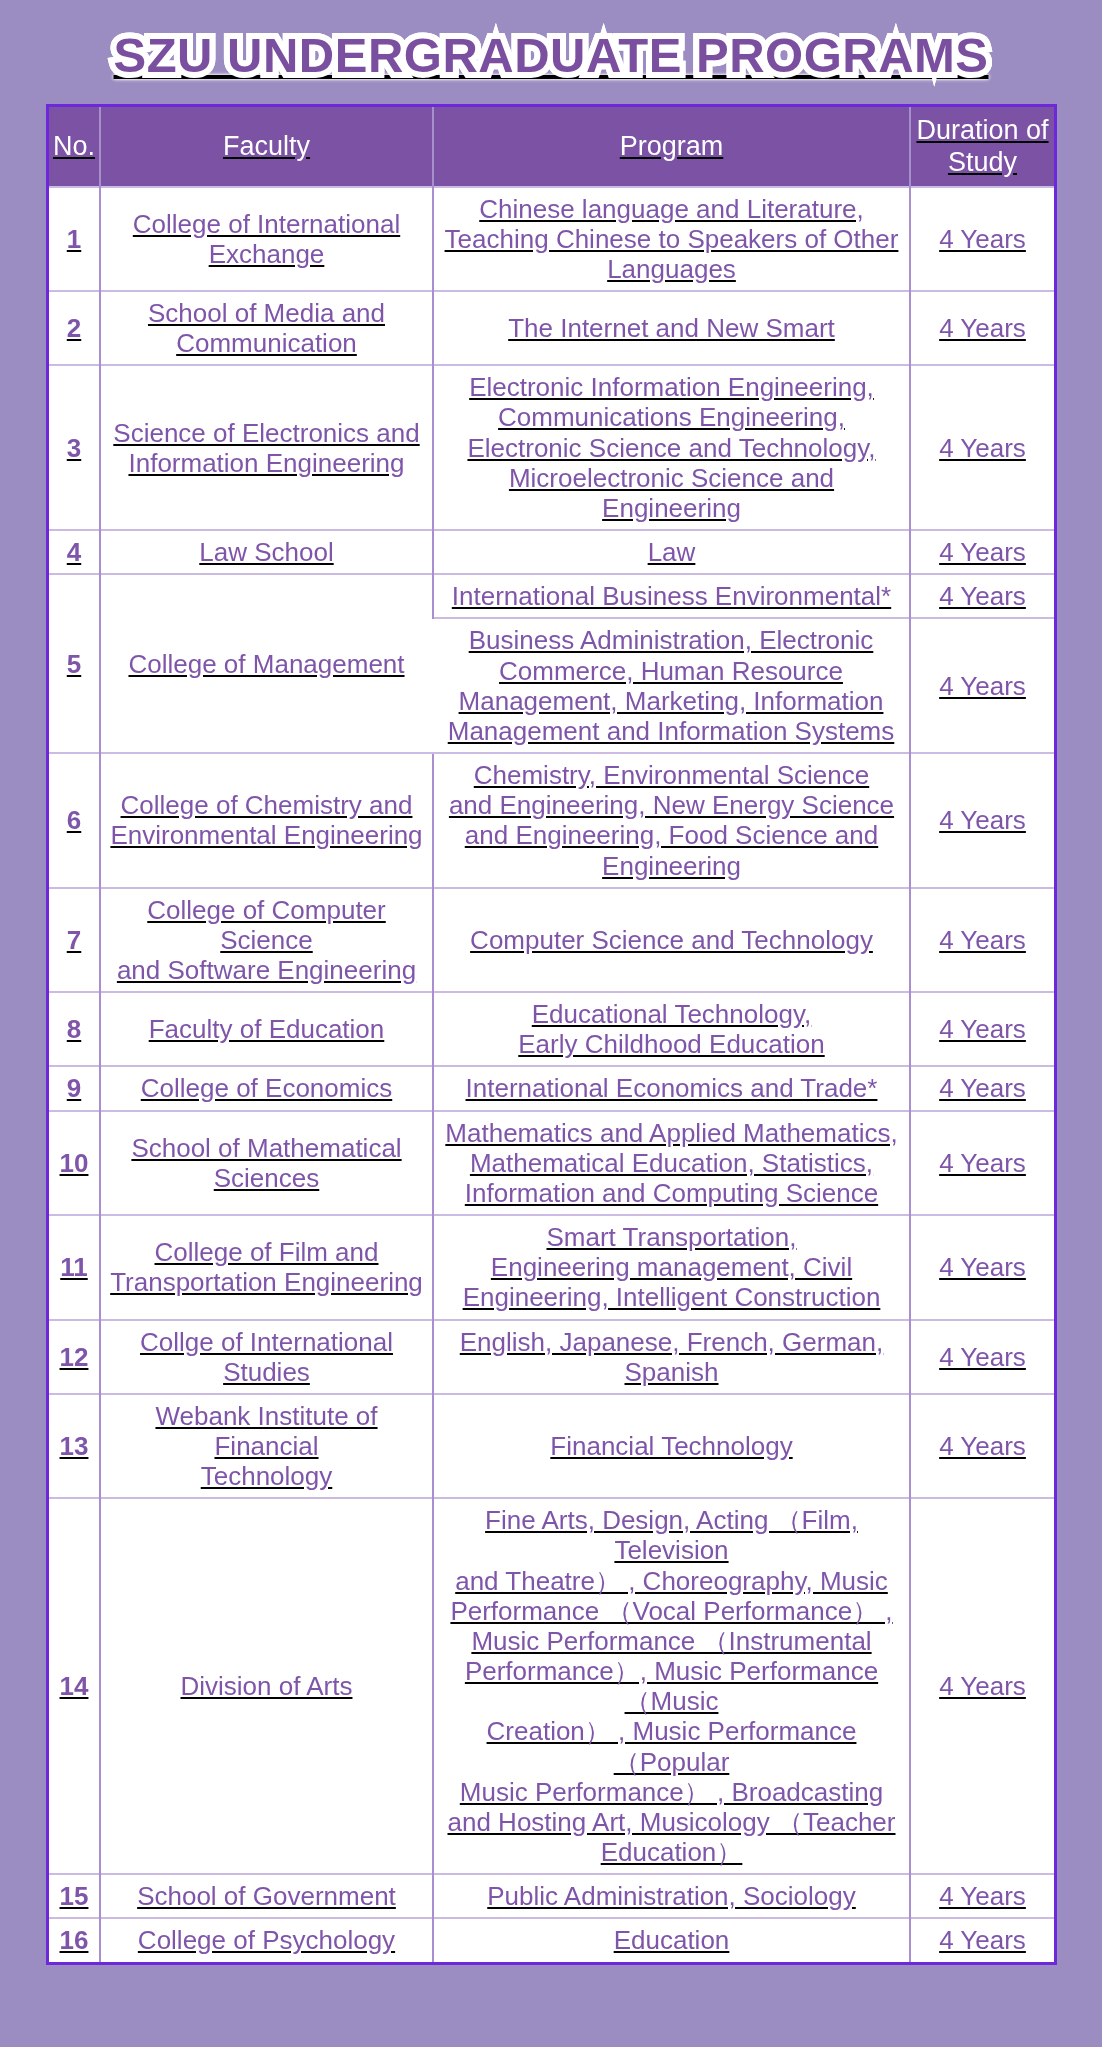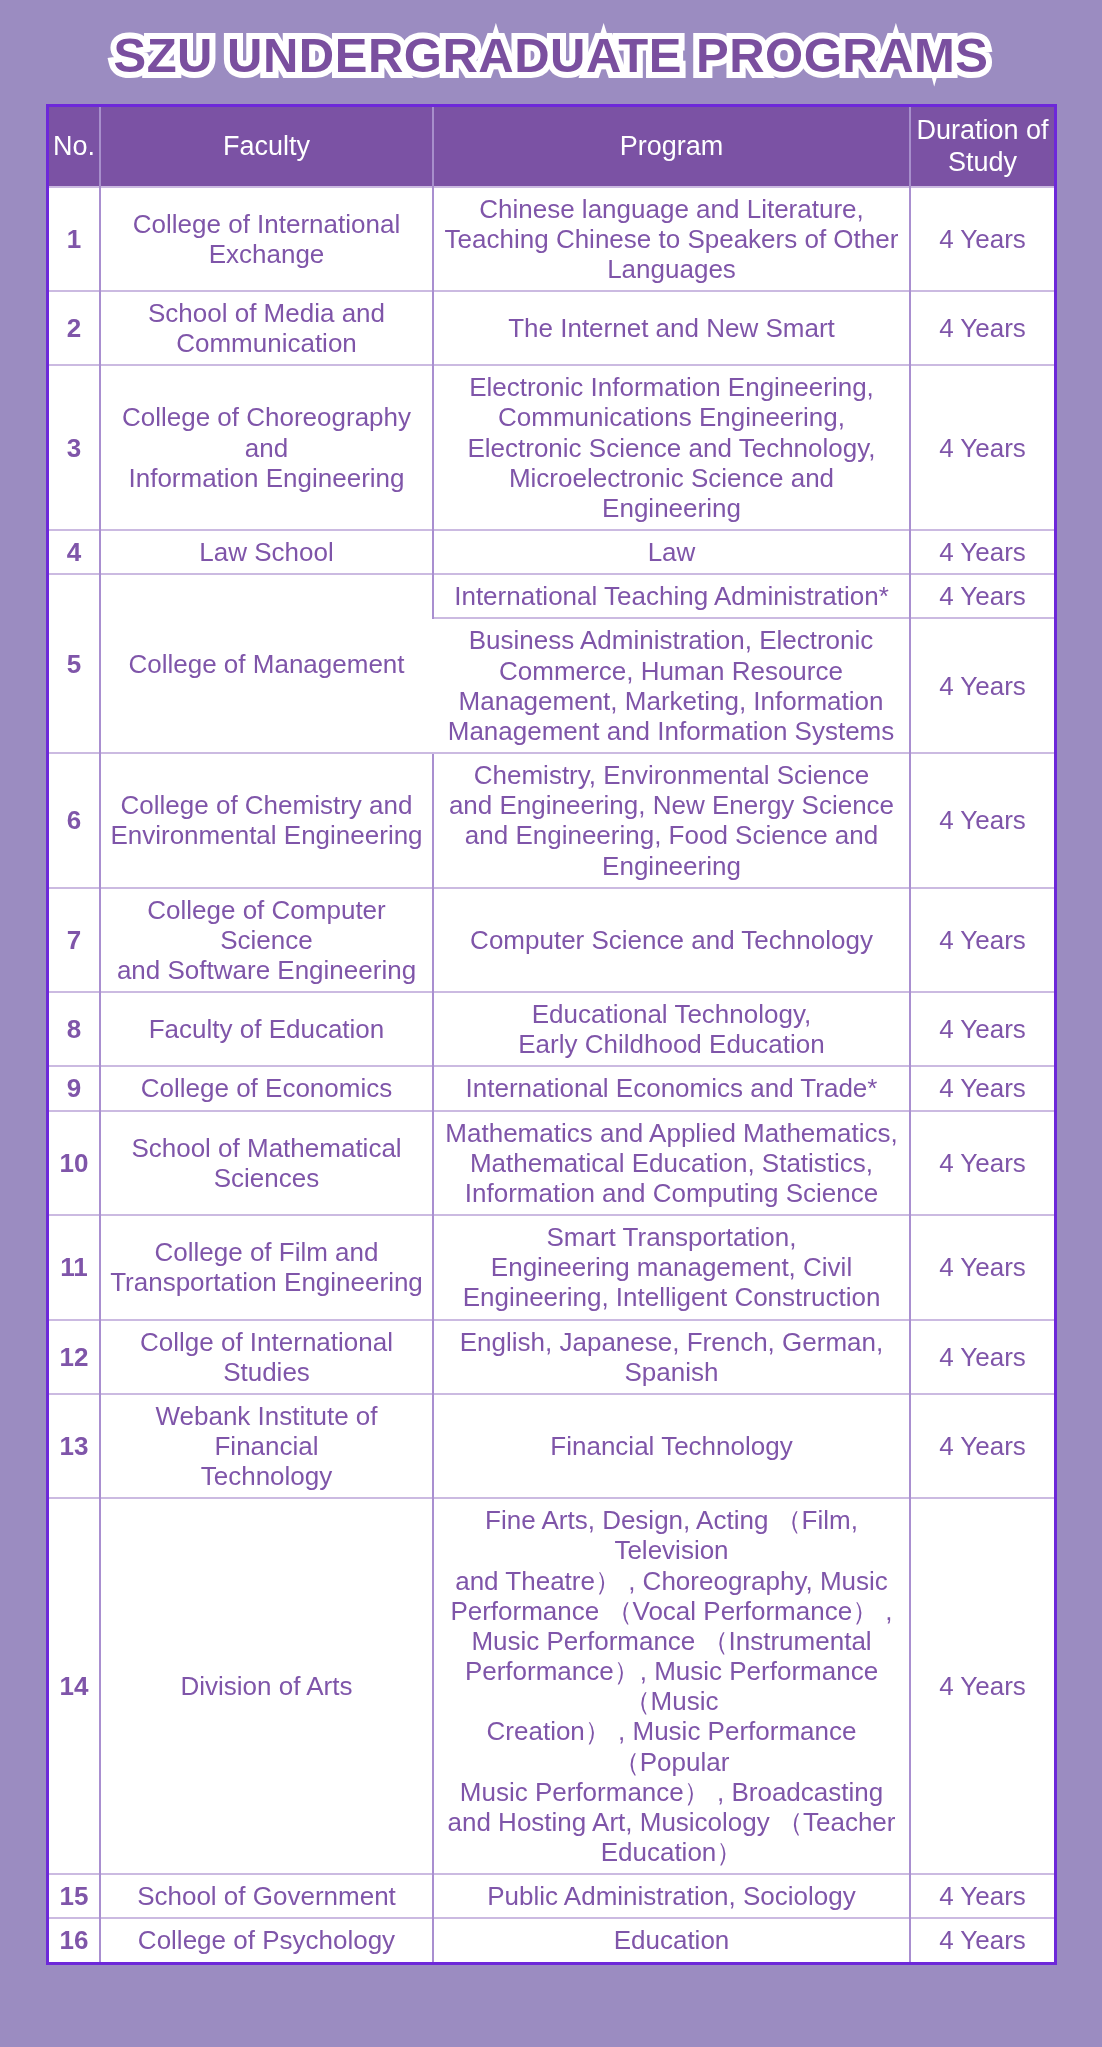--- a/index.html
+++ b/index.html
@@ -5,21 +5,21 @@
   * { margin: 0; padding: 0; box-sizing: border-box; }
   html, body {
     width: 1102px;
     background: #9B8CC1;
     font-family: "Liberation Sans", sans-serif;
   }
   body {
     height: 2047px;
     overflow: hidden;
   }
-  .poster { width: 1102px; height: 2047px; background: #9B8CC1; }
+  .poster { width: 1102px; height: 2047px; background: #9B8CC1; text-decoration: underline; }
 
   
   .title {
     padding-top: 26px;
     text-align: center;
     color: #7A4F9F;
     font-weight: 700;
     font-size: 49px;
     line-height: 1.22;
     letter-spacing: 0.5px;
@@ -110,38 +110,38 @@
           </tr>
           <tr>
             <td class="no-cell" rowspan="1">2</td>
             <td class="faculty-cell" rowspan="1">School of Media and
 Communication</td>
             <td class="program-cell">The Internet and New Smart</td>
             <td class="duration-cell">4 Years</td>
           </tr>
           <tr>
             <td class="no-cell" rowspan="1">3</td>
-            <td class="faculty-cell" rowspan="1">College of Choreography and
+            <td class="faculty-cell" rowspan="1">Science of Electronics and
 Information Engineering</td>
             <td class="program-cell">Electronic Information Engineering,
 Communications Engineering,
 Electronic Science and Technology,
 Microelectronic Science and Engineering</td>
             <td class="duration-cell">4 Years</td>
           </tr>
           <tr>
             <td class="no-cell" rowspan="1">4</td>
             <td class="faculty-cell" rowspan="1">Law School</td>
             <td class="program-cell">Law</td>
             <td class="duration-cell">4 Years</td>
           </tr>
           <tr>
             <td class="no-cell" rowspan="2">5</td>
             <td class="faculty-cell" rowspan="2">College of Management</td>
-            <td class="program-cell">International Teaching Administration*</td>
+            <td class="program-cell">International Business Environmental*</td>
             <td class="duration-cell">4 Years</td>
           </tr>
           <tr>
             <td class="program-cell">Business Administration, Electronic
 Commerce, Human Resource
 Management, Marketing, Information
 Management and Information Systems</td>
             <td class="duration-cell">4 Years</td>
           </tr>
           <tr>

